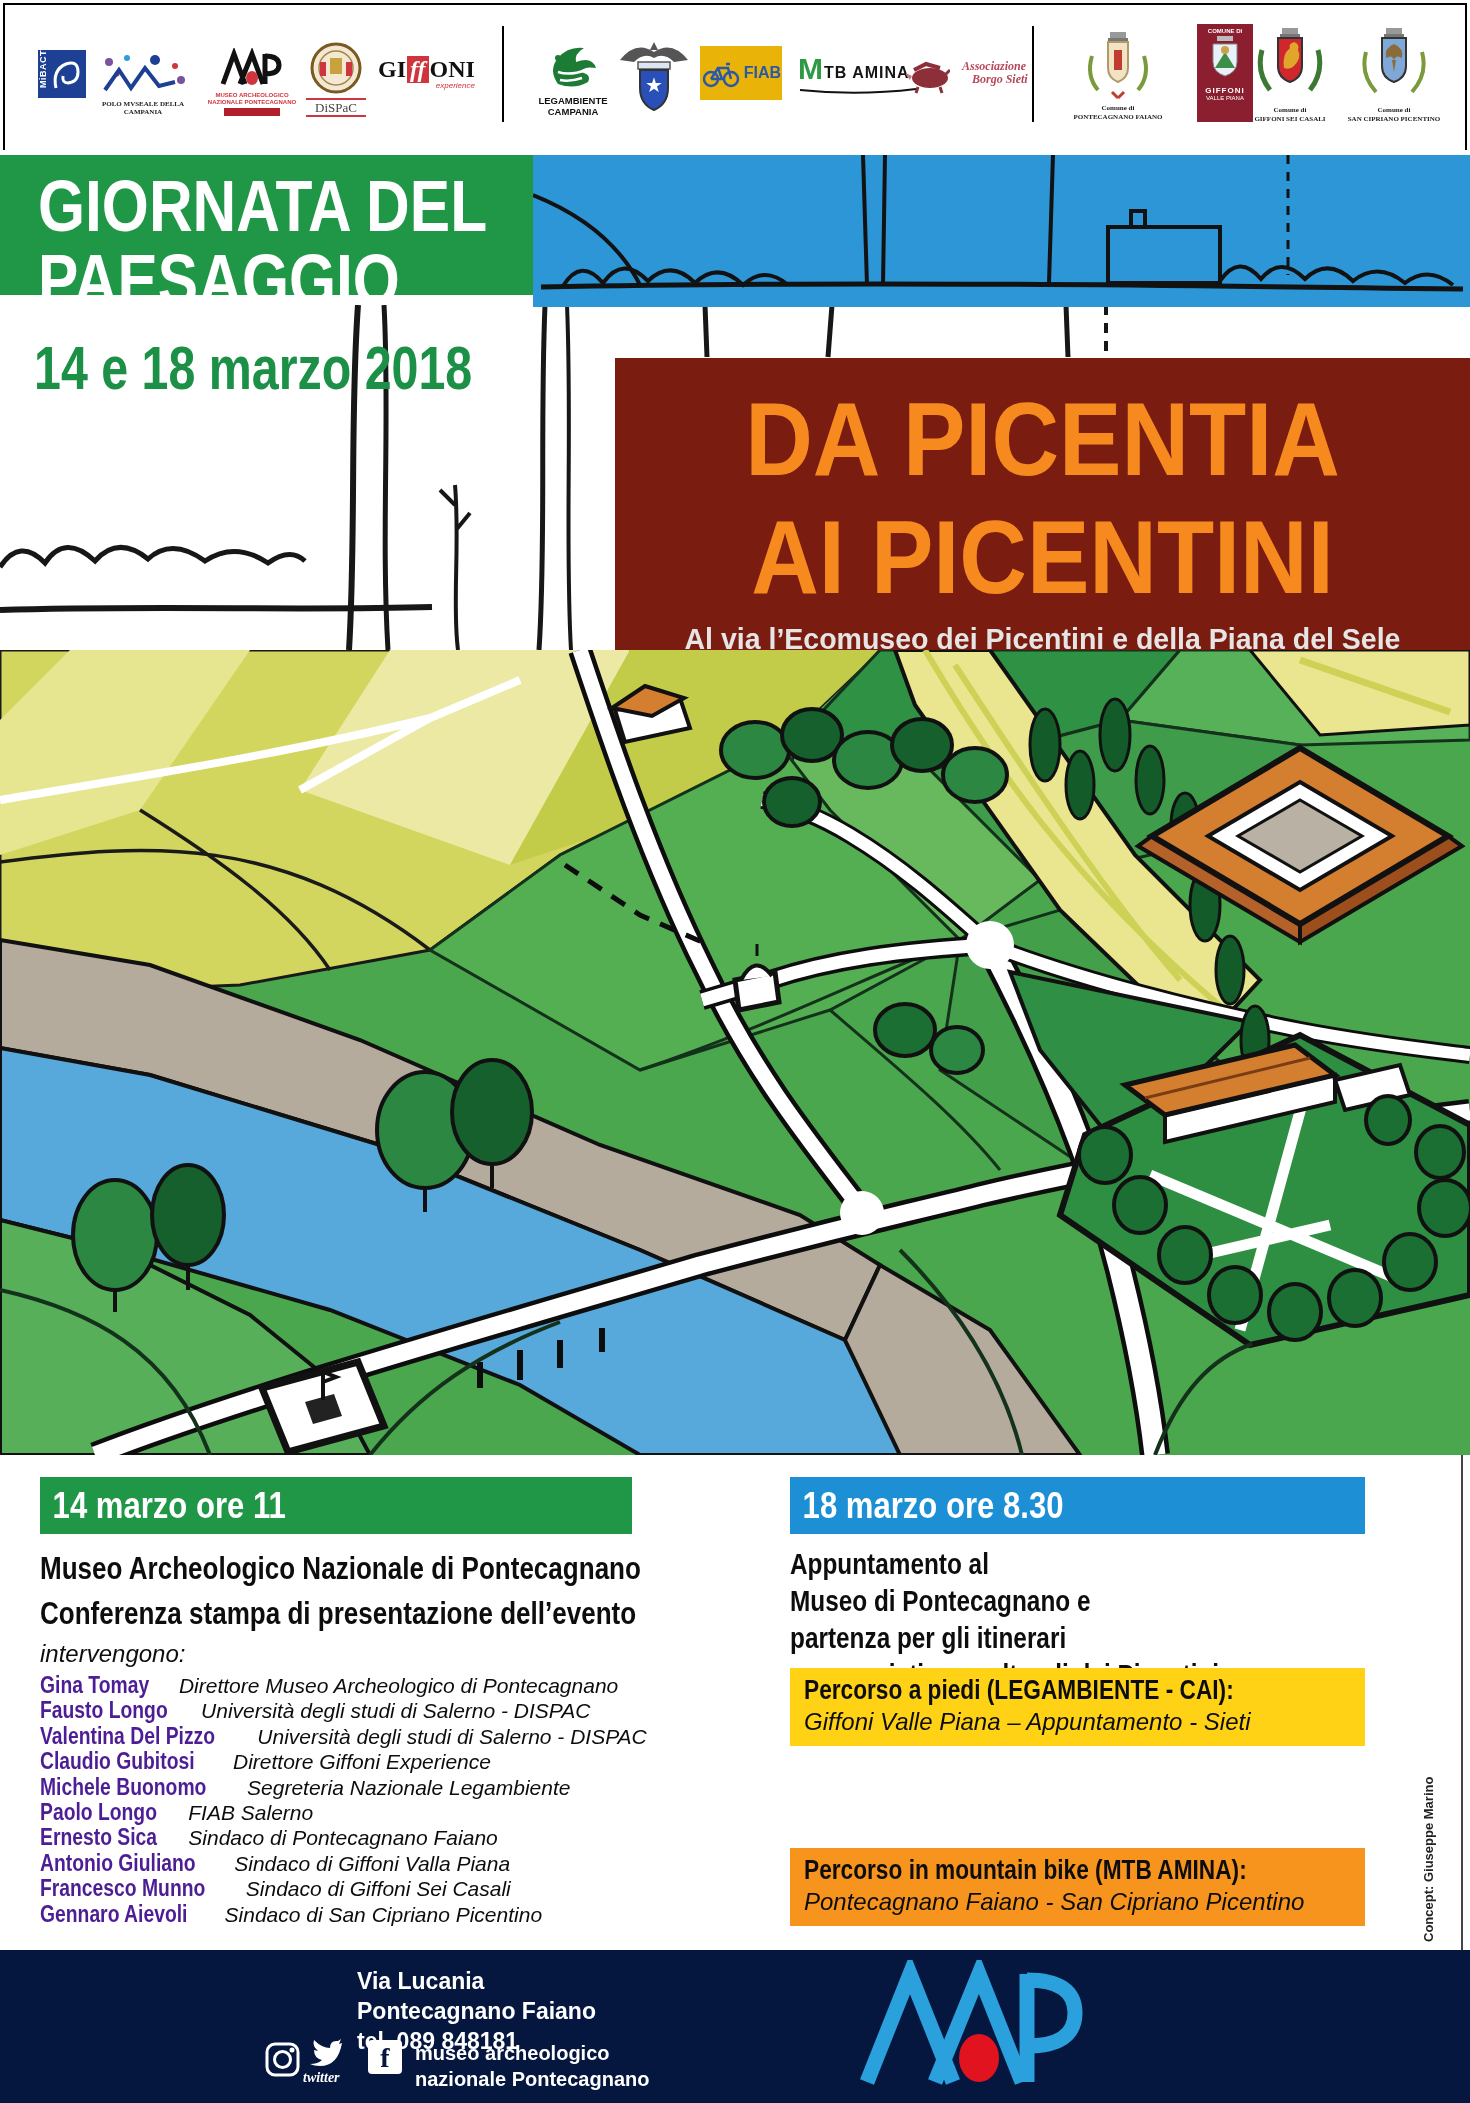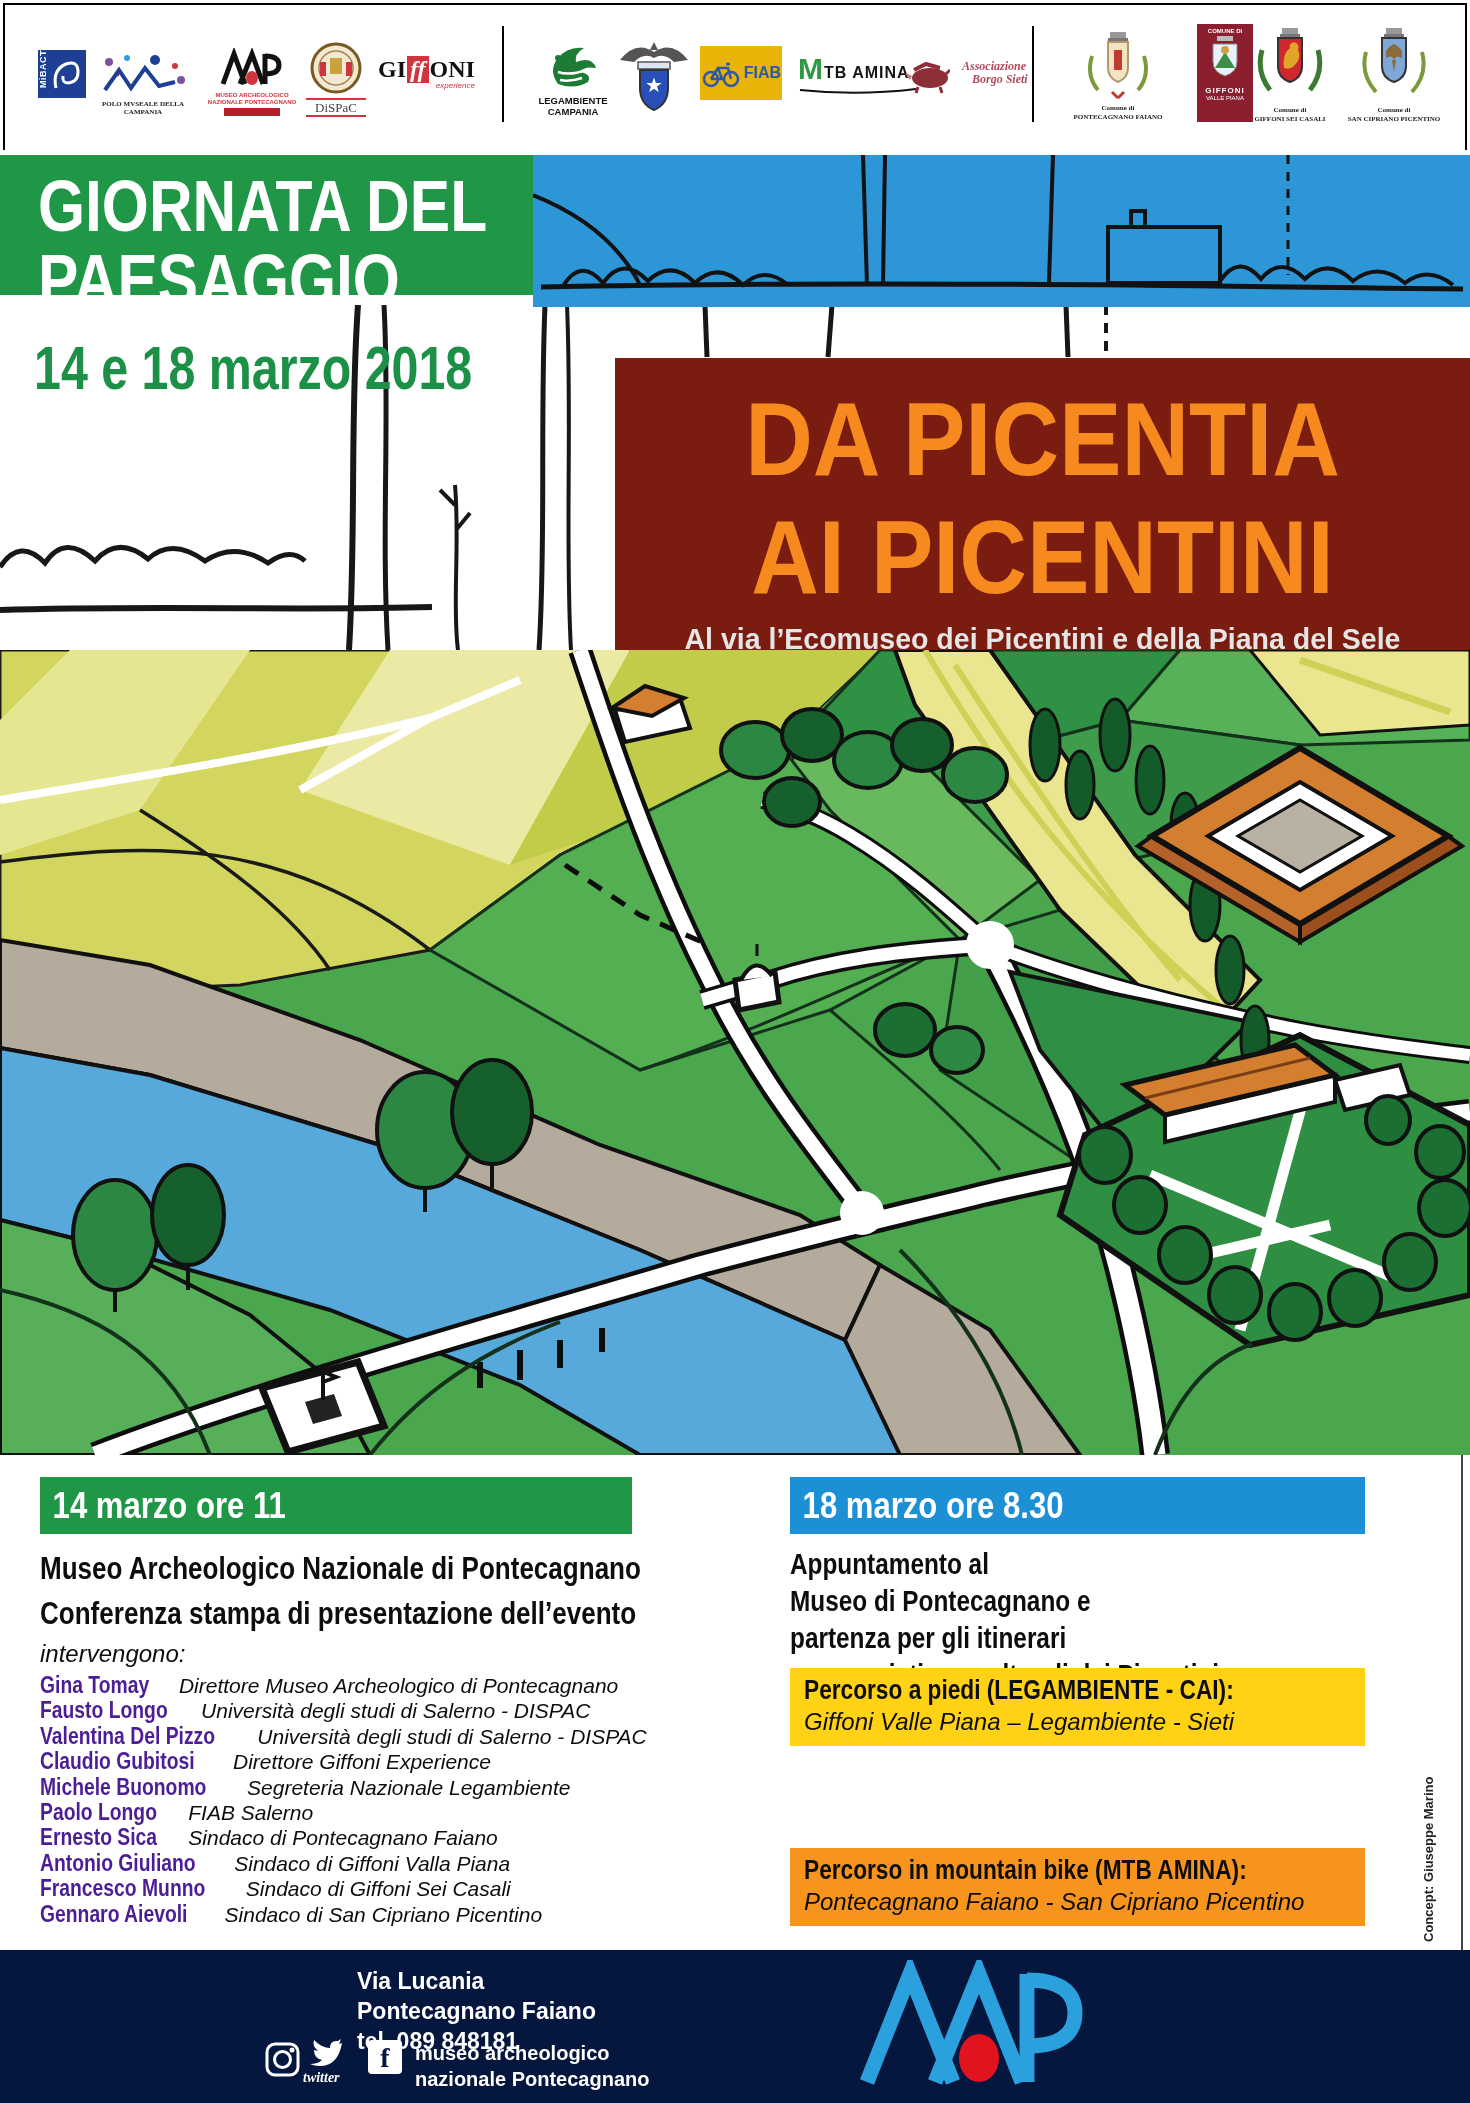--- a/index.html
+++ b/index.html
@@ -473,21 +473,21 @@
   <div class="abs rdesc">
     <div><span class="cn">Appuntamento al</span></div>
     <div><span class="cn">Museo di Pontecagnano e</span></div>
     <div><span class="cn">partenza per gli itinerari</span></div>
     <div><span class="cn">paesaggistico - culturali dei Picentini</span></div>
   </div>
   <div class="abs stray"></div>
 
   <div class="abs route route-yellow">
     <div class="rt"><span class="cnm">Percorso a piedi (LEGAMBIENTE - CAI):</span></div>
-    <div class="rr">Giffoni Valle Piana – Legambiente - Sieti</div>
+    <div class="rr">Giffoni Valle Piana – Appuntamento - Sieti</div>
   </div>
   <div class="abs route route-orange">
     <div class="rt"><span class="cnm">Percorso in mountain bike (MTB AMINA):</span></div>
     <div class="rr">Pontecagnano Faiano - San Cipriano Picentino</div>
   </div>
 
   <div class="abs credit">Concept: Giuseppe Marino</div>
   <div class="abs right-edge"></div>
 
   <div class="abs footer">

